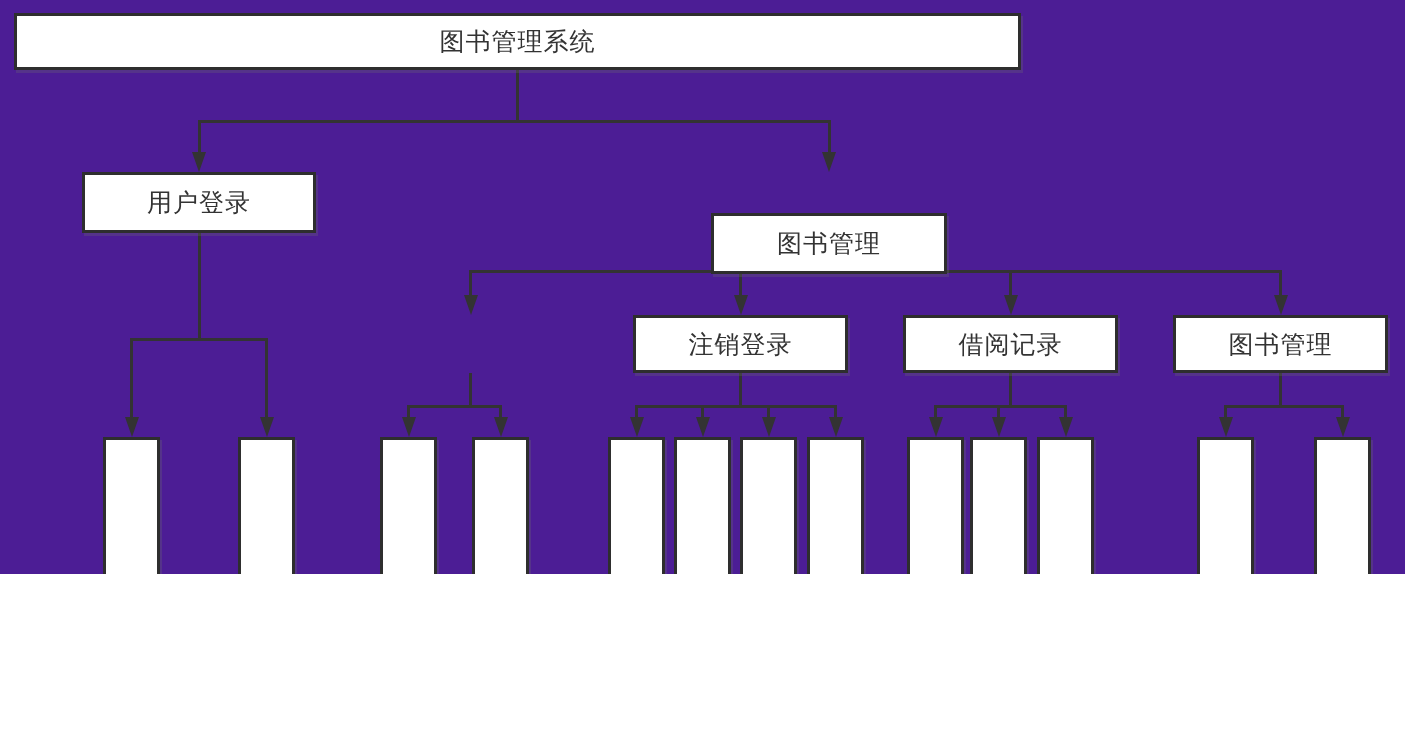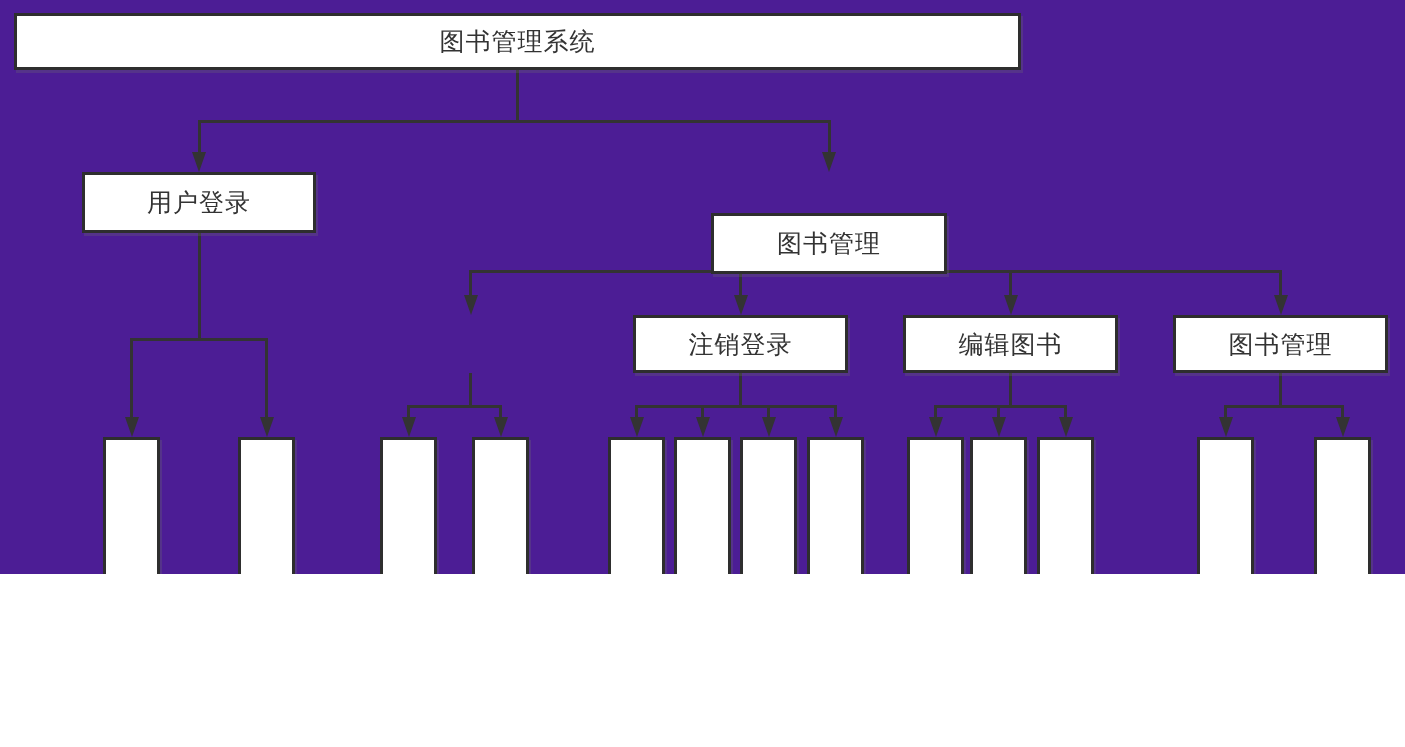--- a/index.html
+++ b/index.html
@@ -79,21 +79,21 @@
   <div class="box" style="left:711px; top:172px; width:236px; height:61px;margin-top:41px;">
     <span class="hlabel">图书管理</span>
   </div>
 
 
   <div class="box" style="left:633px; top:315px; width:215px; height:58px;">
     <span class="hlabel">注销登录</span>
   </div>
 
   <div class="box" style="left:903px; top:315px; width:215px; height:58px;">
-    <span class="hlabel">编辑图书</span>
+    <span class="hlabel">借阅记录</span>
   </div>
 
   <div class="box" style="left:1173px; top:315px; width:215px; height:58px;">
     <span class="hlabel">图书管理</span>
   </div>
 
   <div class="box vbox" style="left:103px; top:437px; width:57px; height:298px;">
     <span class="vlabel">用户登录</span>
   </div>
   <div class="box vbox" style="left:238px; top:437px; width:57px; height:298px;">

